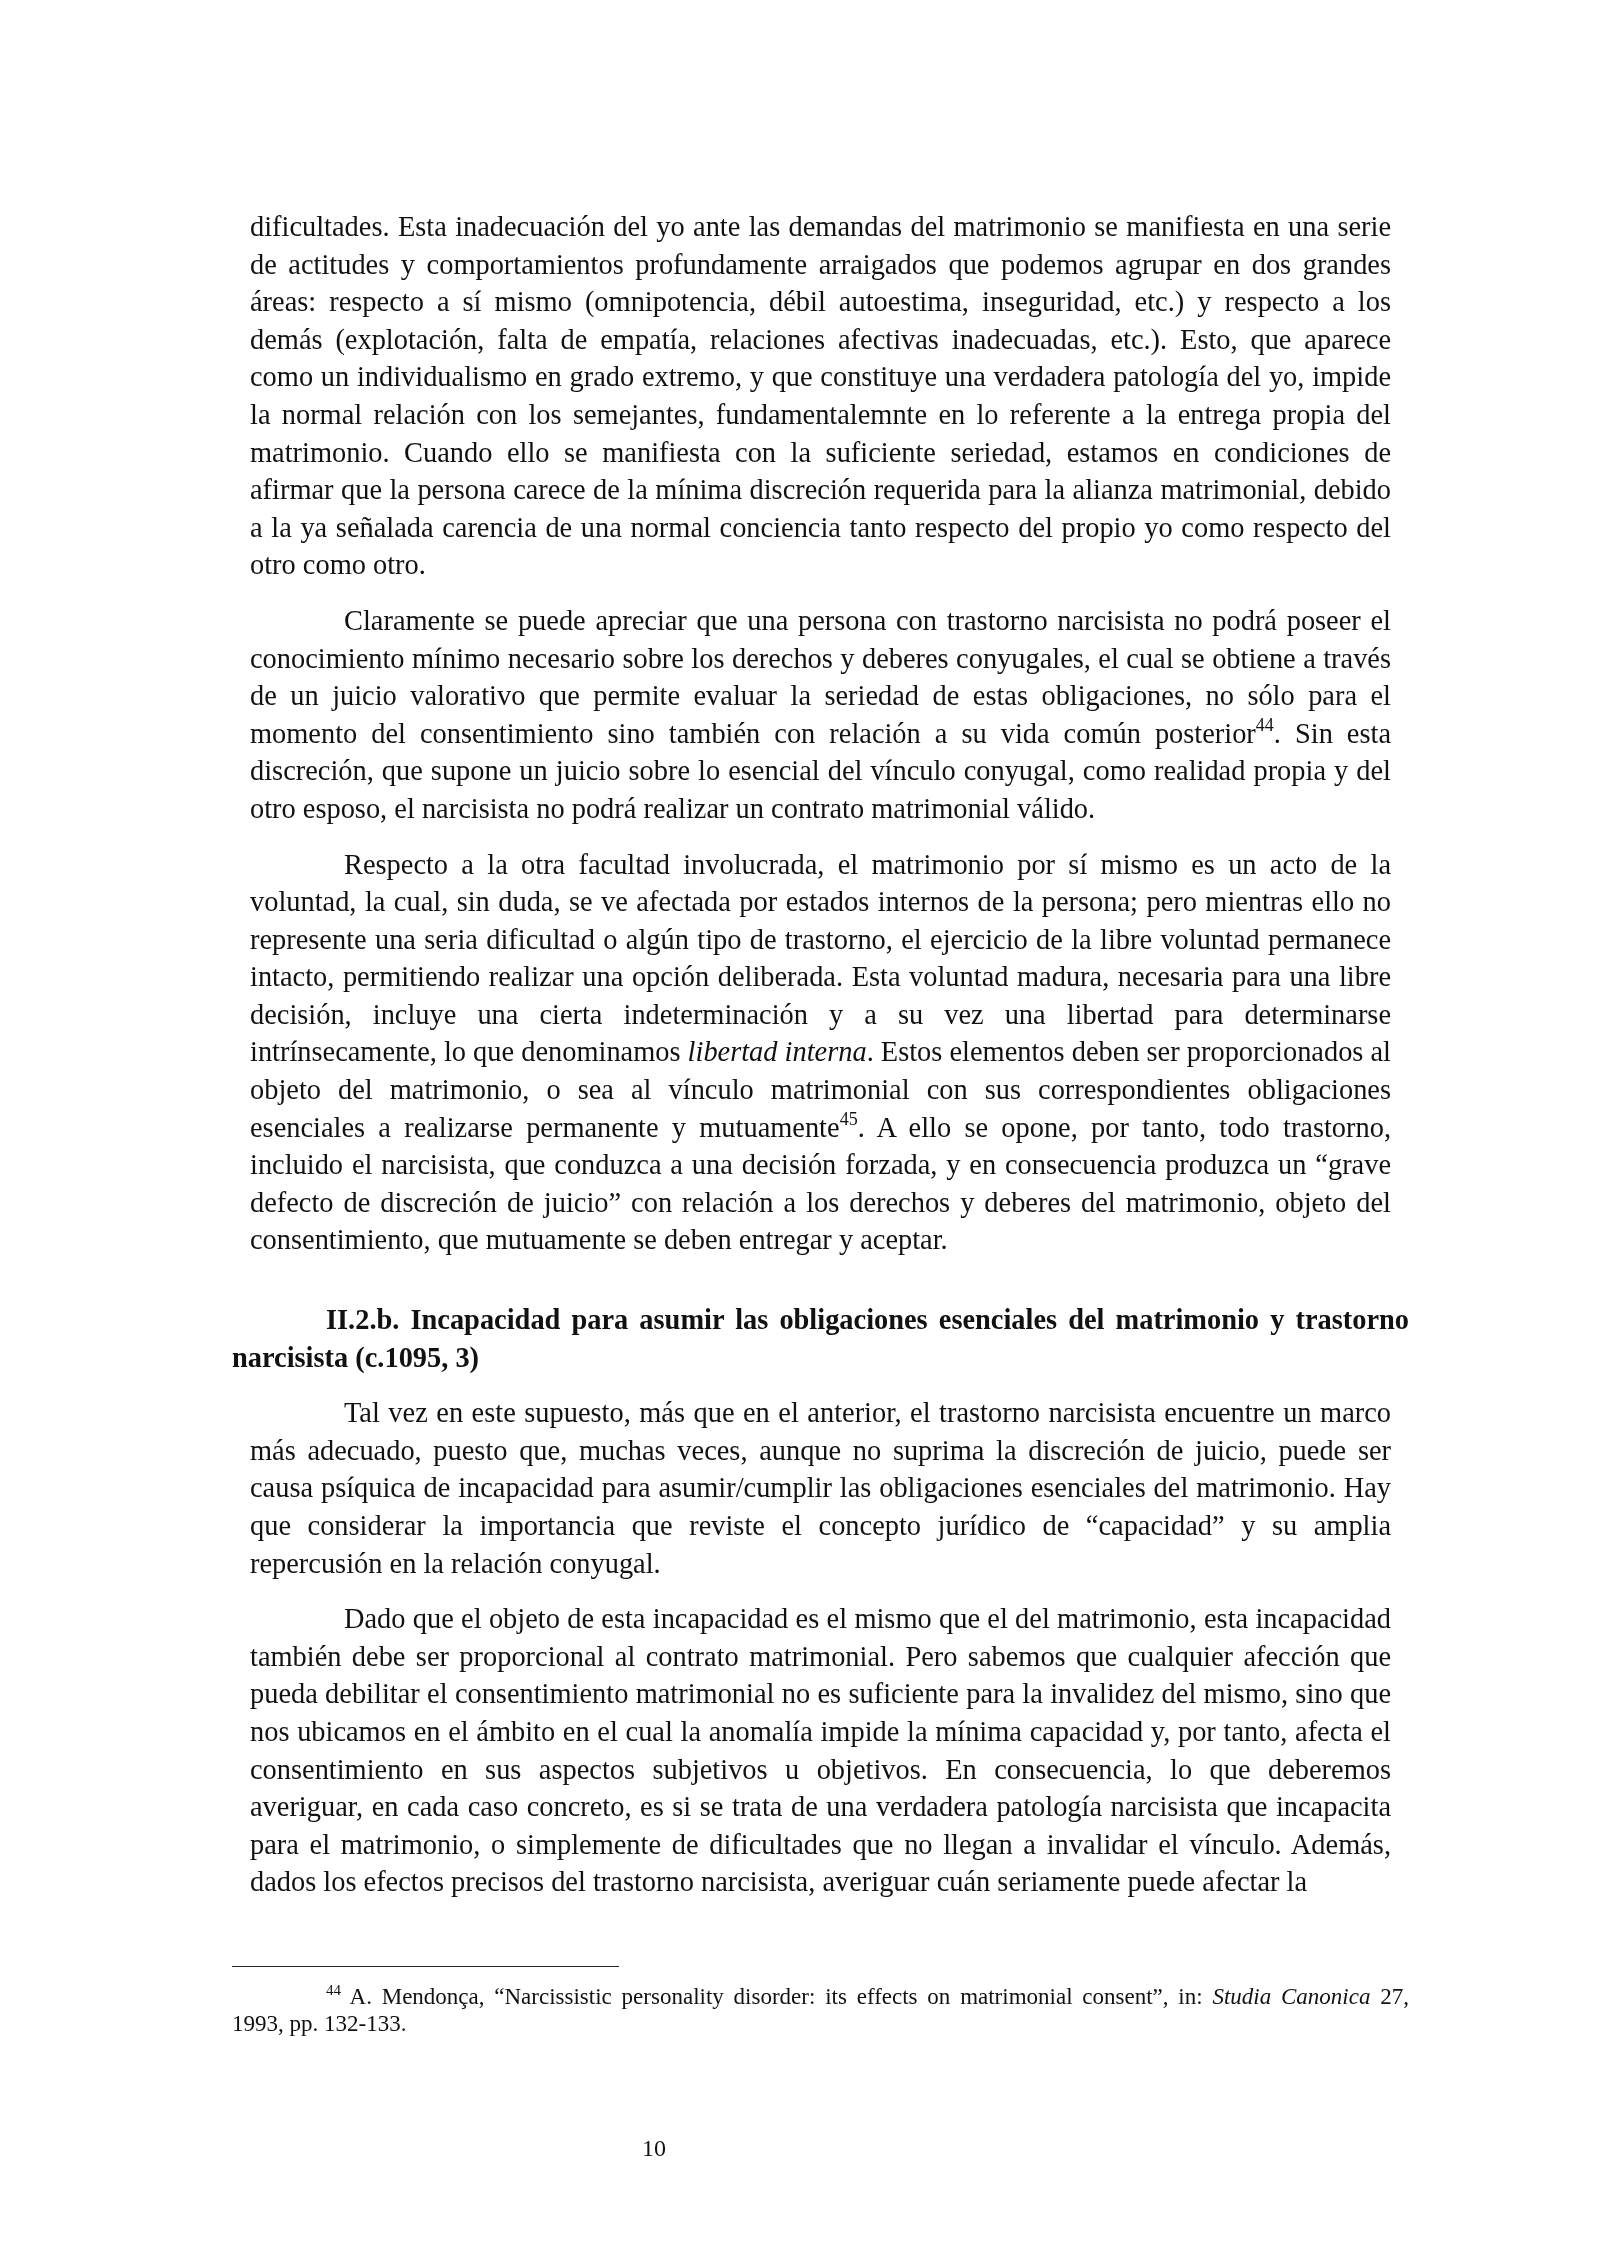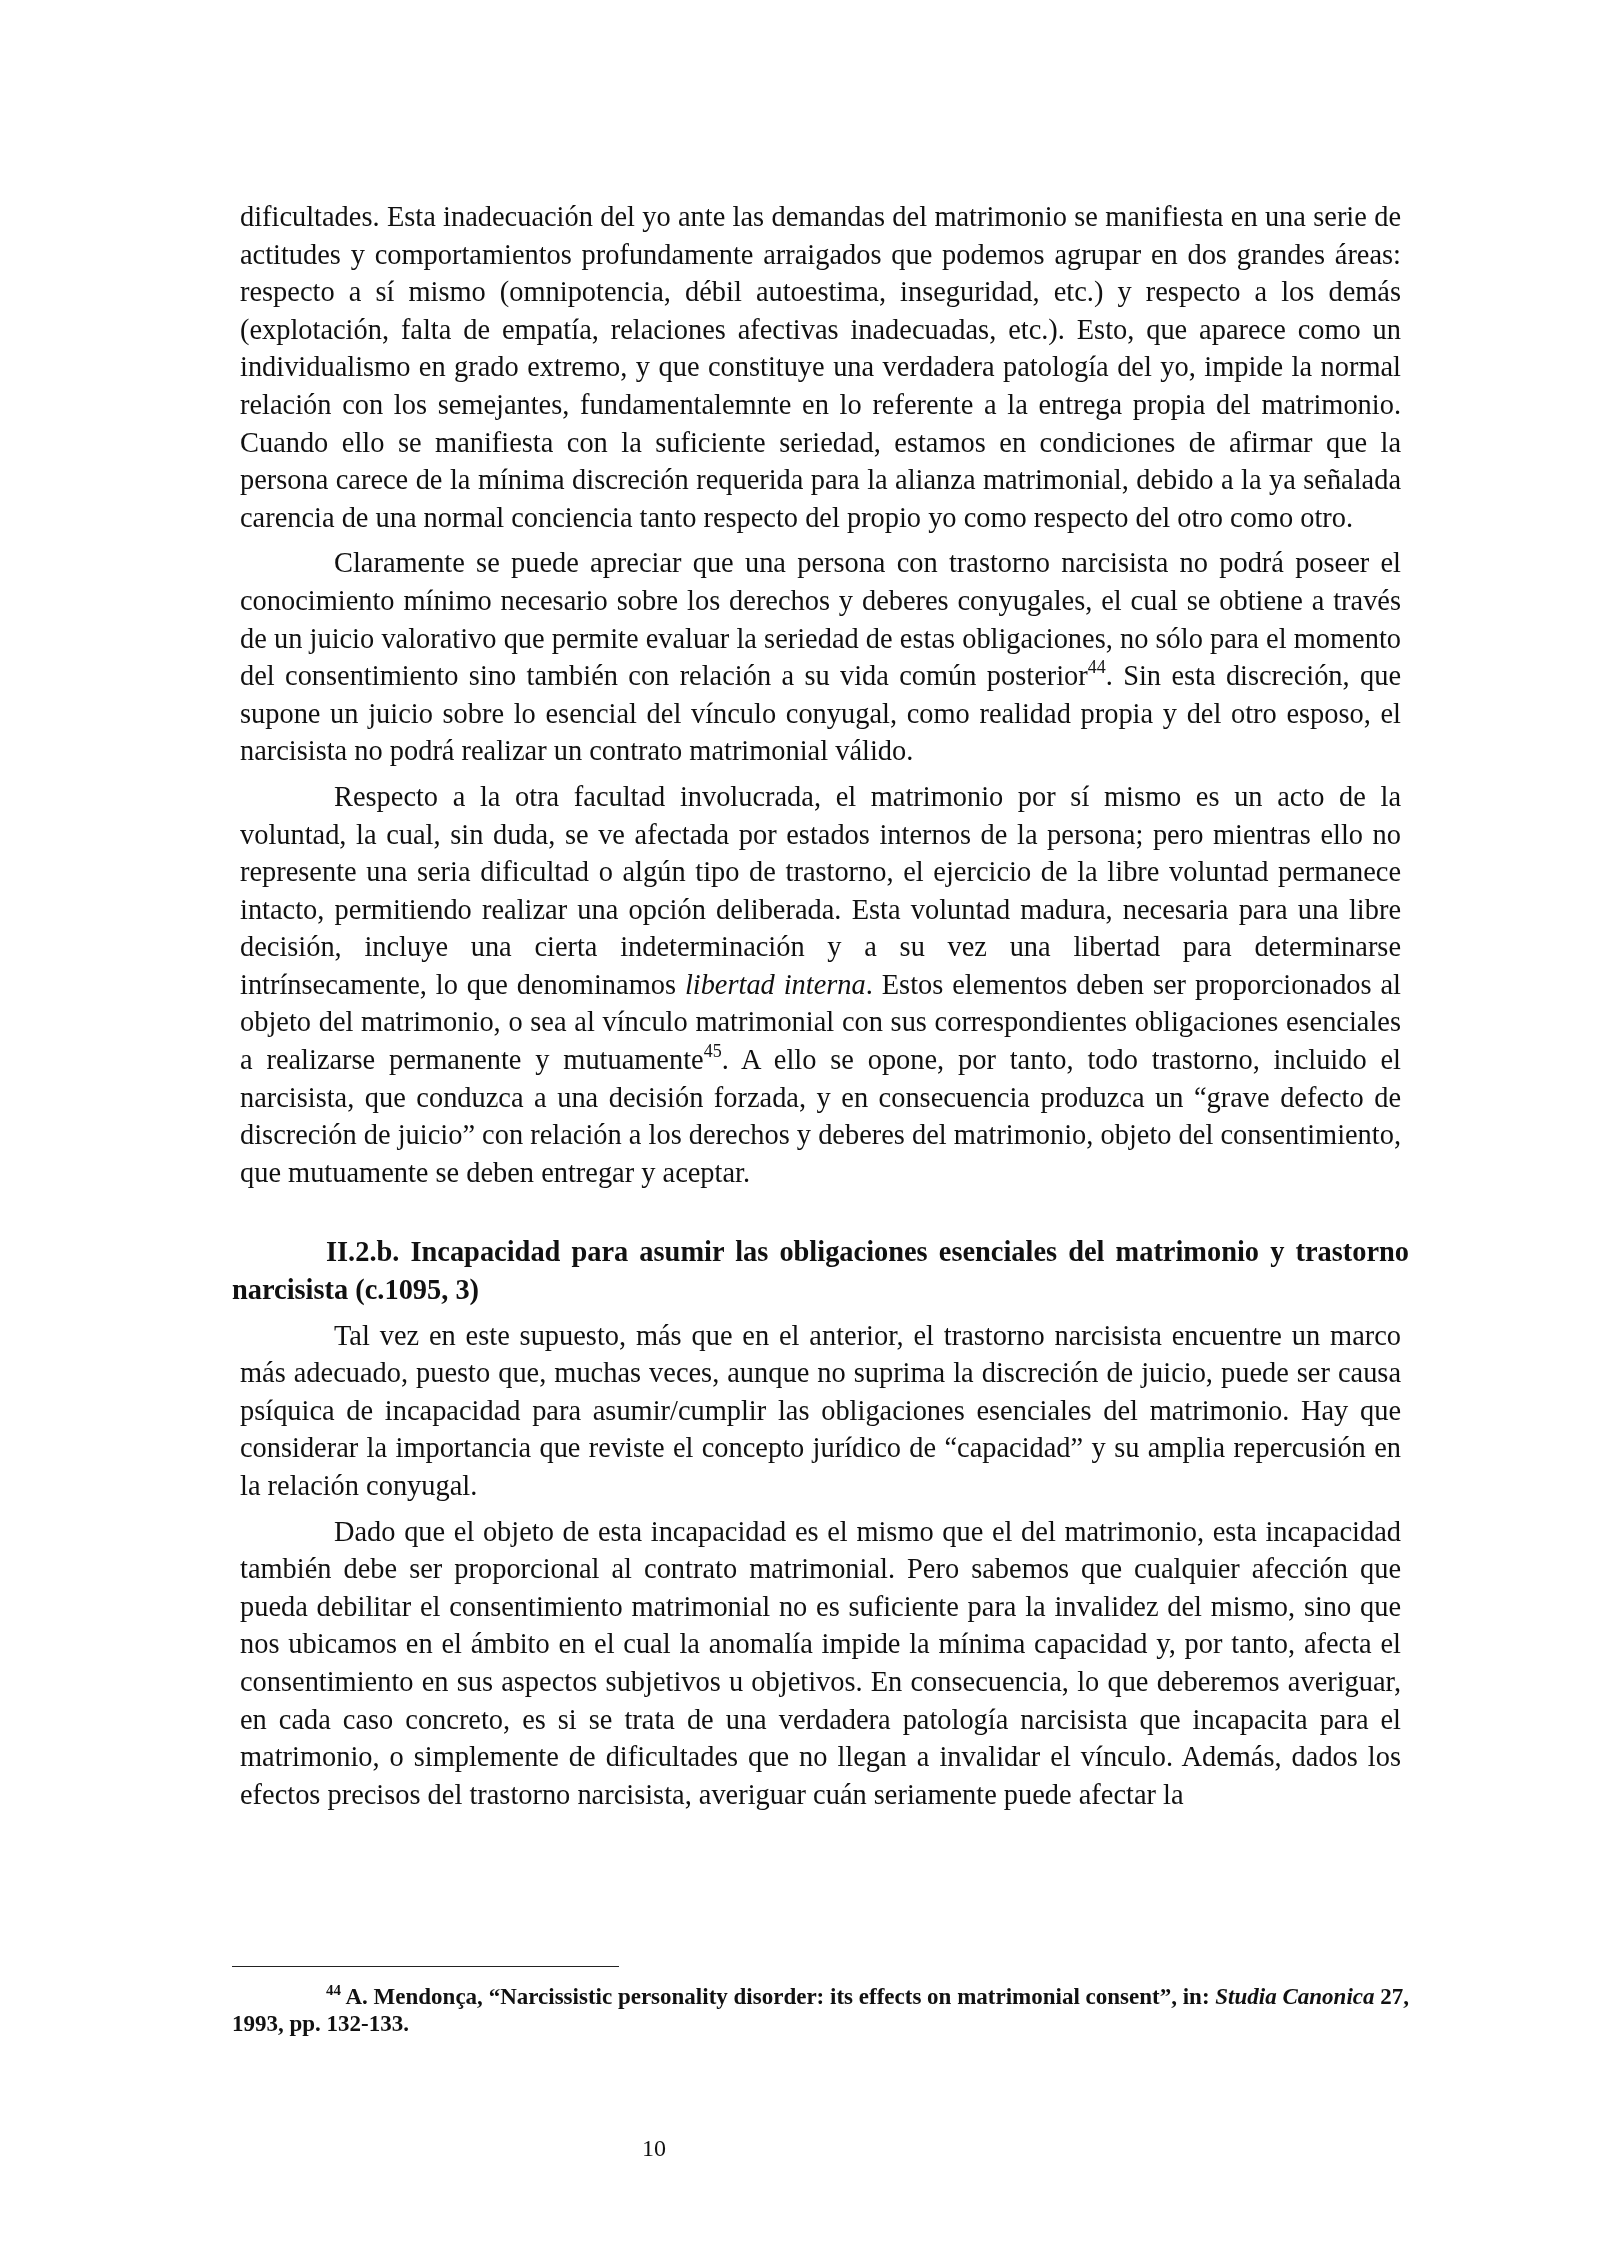--- a/index.html
+++ b/index.html
@@ -2,36 +2,36 @@
 <html><head>
 <meta charset="utf-8">
 <style>
   html, body { margin: 0; padding: 0; background: #ffffff; }
   body { width: 1600px; height: 2263px; position: relative; overflow: hidden; }
   .page {
     position: absolute; left: 232px; top: 190px; width: 1177px;
     font-family: "Liberation Serif", "DejaVu Serif", serif;
     font-size: 28.4px; line-height: 37.6px; color: #111111;
   }
-  .para { margin: 8px; text-align: justify; }
+  .para { margin: 18px; text-align: justify; }
   .indent { text-indent: 94px; }
   sup.fnref { font-size: 18px; line-height: 0; vertical-align: 12px; }
   .heading {
     margin: 42px 0 0 0; font-weight: bold; text-align: justify; text-indent: 94px;
   }
   .footnote-rule {
     position: absolute; left: 232px; top: 1966px; width: 387px; height: 0;
     border-top: 1.6px solid #222222;
   }
   .footnotes {
     position: absolute; left: 232px; top: 1983px; width: 1177px;
     font-family: "Liberation Serif", "DejaVu Serif", serif;
     font-size: 23px; line-height: 27px; color: #111111;
   }
-  .fn { margin: 0; text-align: justify; text-indent: 94px; font-weight: bold; }
+  .fn { margin: 0; text-align: justify; text-indent: 94px; }
   .fn sup { font-size: 15px; line-height: 0; vertical-align: 9px; }
   .page-number {
     position: absolute; left: 0; width: 1308px; top: 2135px; text-align: center;
     font-family: "Liberation Serif", "DejaVu Serif", serif; font-size: 24px; color: #111111;
   }
   em { font-style: italic; }
 </style>
 </head>
 <body>
 

